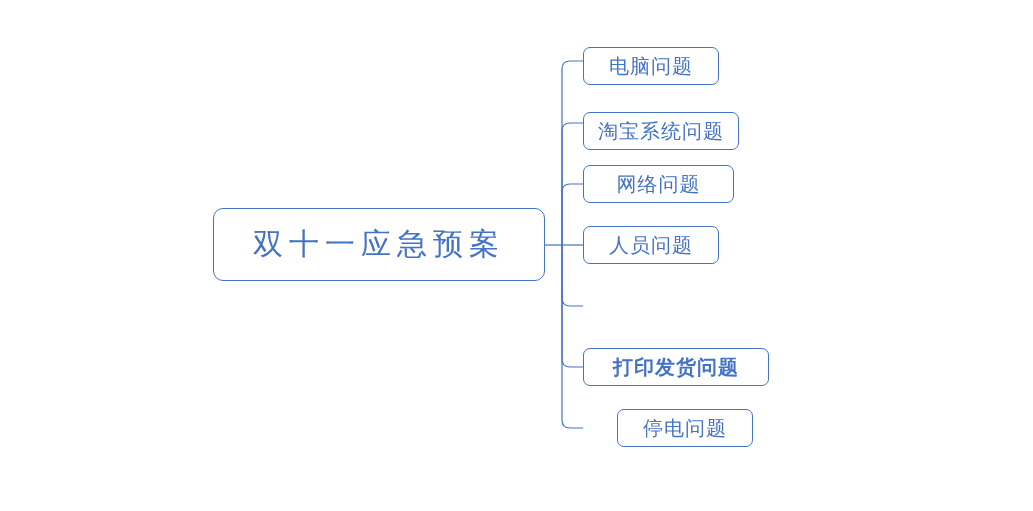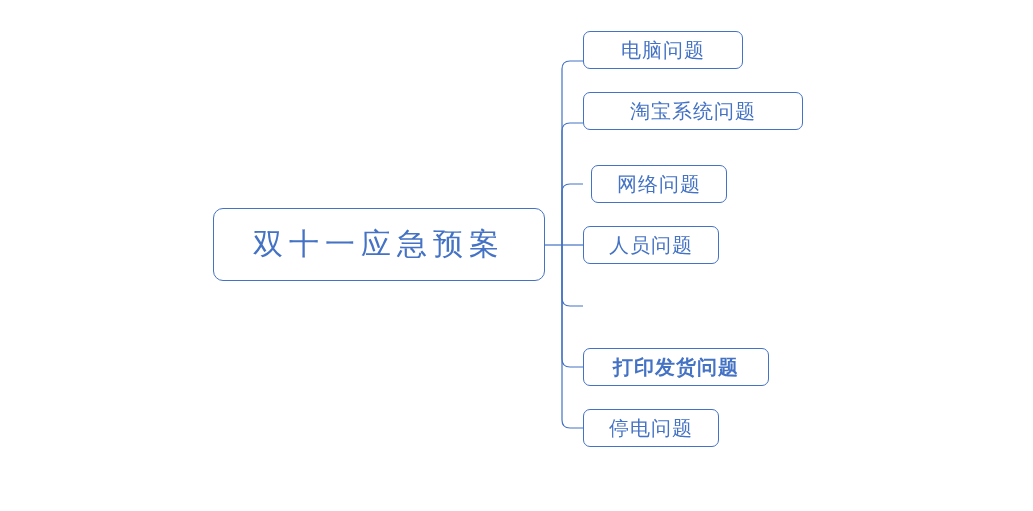--- a/index.html
+++ b/index.html
@@ -42,27 +42,27 @@
     font-size: 30px;
     letter-spacing: 6px;
   }
   .child-node {
     left: 583px;
     height: 38px;
     border-radius: 7px;
     font-size: 20px;
     letter-spacing: 1px;
   }
-  .c0 { top: 31px;  width: 160px; }
-  .c1 { top: 92px; width: 220px; }
-  .c2 { top: 165px; width: 136px; margin-left: 8px; }
+  .c0 { top: 47px;  width: 136px; }
+  .c1 { top: 112px; width: 156px; }
+  .c2 { top: 165px; width: 151px; }
   .c3 { top: 226px; width: 136px; text-align: right; }
   .c4 { top: 287px; width: 136px; }
   .c5 { top: 348px; width: 186px; font-weight: bold; }
-  .c6 { top: 409px; width: 136px; }
+  .c6 { top: 409px; width: 136px; margin-left: 34px; }
 </style>
 </head>
 <body>
 
 <div class="canvas">
 
   <svg class="connectors" width="1033" height="511" viewBox="0 0 1033 511">
     <g fill="none" stroke="#4472C4" stroke-width="1.2">
       <path d="M545,245 H562"></path>
       <path d="M562,245 V69 Q562,61 570,61 H583"></path>

